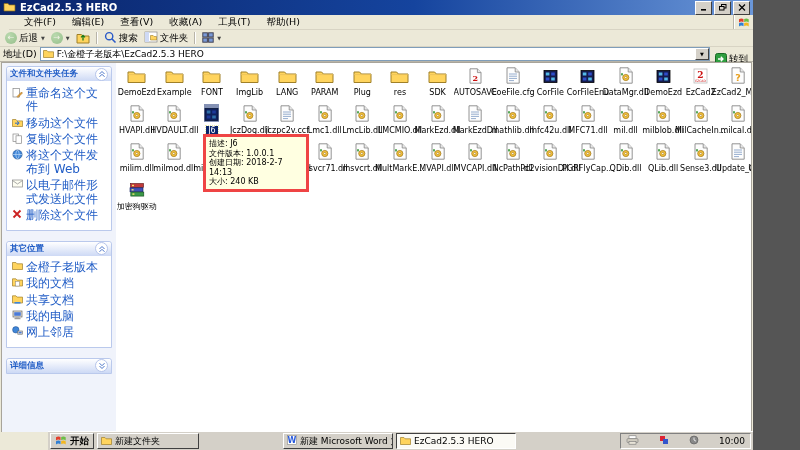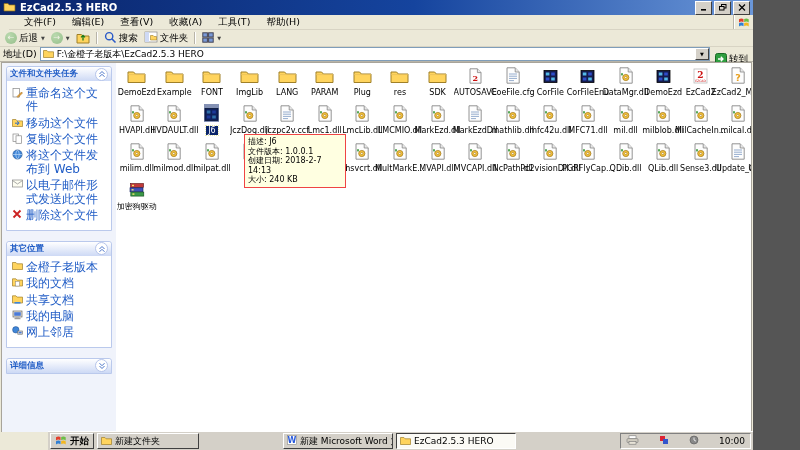--- a/index.html
+++ b/index.html
@@ -48,22 +48,22 @@
   .task-item{display:flex;align-items:flex-start;gap:3px;margin:2.5px 0;color:#215dc6;font-size:12px;line-height:1.15;cursor:pointer;}
   .task-item .ic{flex:0 0 12px;display:flex;justify-content:center;}
   
   .files{flex:1;padding:1px 0 0 2px;position:relative;background:#fff;}
   .file-row{display:flex;height:38px;}
   .file-cell{width:37.6px;flex:0 0 37.6px;display:flex;flex-direction:column;align-items:center;padding-top:2px;}
   .file-icon{height:18px;display:flex;align-items:flex-end;justify-content:center;position:relative;}
   .file-label{font-size:8px;line-height:9px;margin-top:4px;white-space:nowrap;max-width:70px;overflow:hidden;}
   .file-cell.selected .file-icon::after{content:"";position:absolute;inset:0;background:rgba(10,36,106,.5);}
   .file-cell.selected .file-label{background:#0a246a;color:#fff;padding:0 2px;outline:1px dotted #e8e8a8;}
-  .tooltip{position:absolute;left:201px;top:71px;width:94px;background:#ffffe1;border:1px solid #ef4444;
-           padding:2px 3px;font-size:8px;line-height:9.5px;z-index:9;margin-left:41px;}
+  .tooltip{position:absolute;left:201px;top:71px;width:94px;background:#ffffe1;border:3px solid #ef4444;
+           padding:2px 3px;font-size:8px;line-height:9.5px;z-index:9;}
   
   .taskbar{position:absolute;left:0;right:0;bottom:0;height:18px;background:#d4d0c8;border-top:1px solid #fff;
            display:flex;align-items:center;padding:0 2px;gap:3px;margin-left:48px;}
   .start-btn{height:14px;display:flex;align-items:center;gap:3px;padding:0 4px;background:#d4d0c8;
              border:1px solid;border-color:#fff #404040 #404040 #fff;font-size:9.5px;font-weight:bold;flex:0 0 auto;}
   .task-btn{height:14px;width:94px;display:flex;align-items:center;gap:3px;padding:0 3px;background:#d4d0c8;
             border:1px solid;border-color:#fff #404040 #404040 #fff;font-size:9px;overflow:hidden;
             white-space:nowrap;flex:0 0 auto;}
   .task-btn.active{background:#fbfaf5;border-color:#404040 #fff #fff #404040;}
   .task-gap{width:78px;flex:0 0 78px;}

